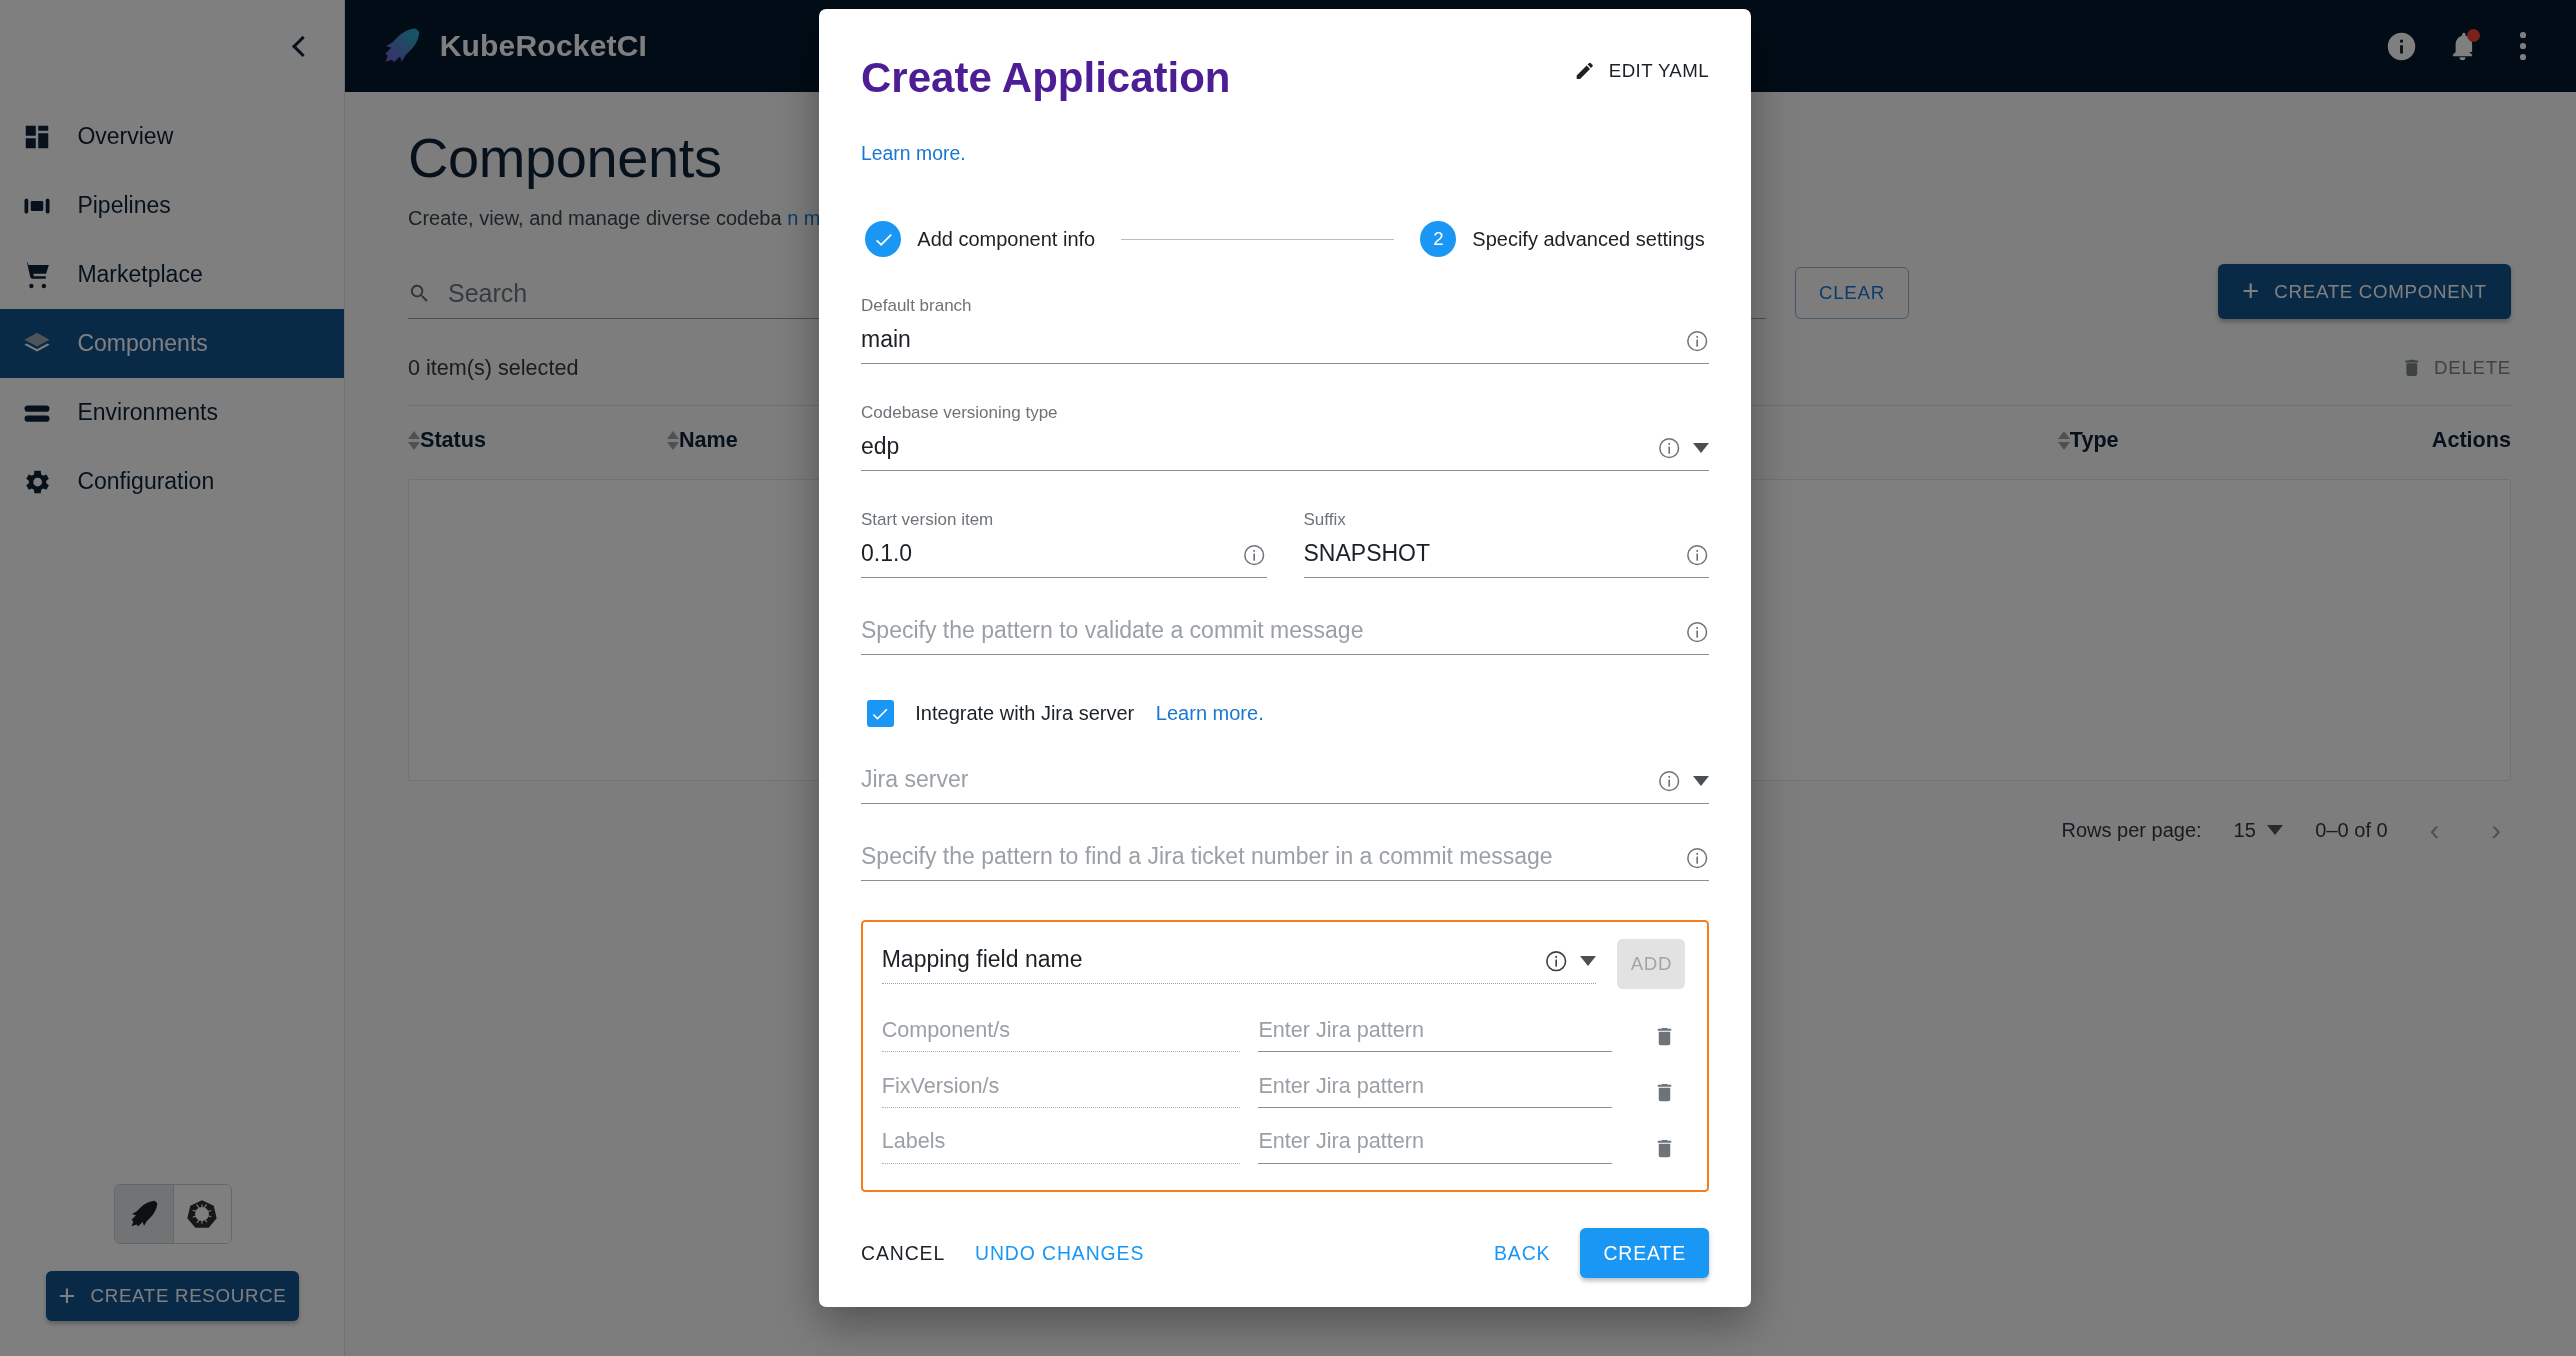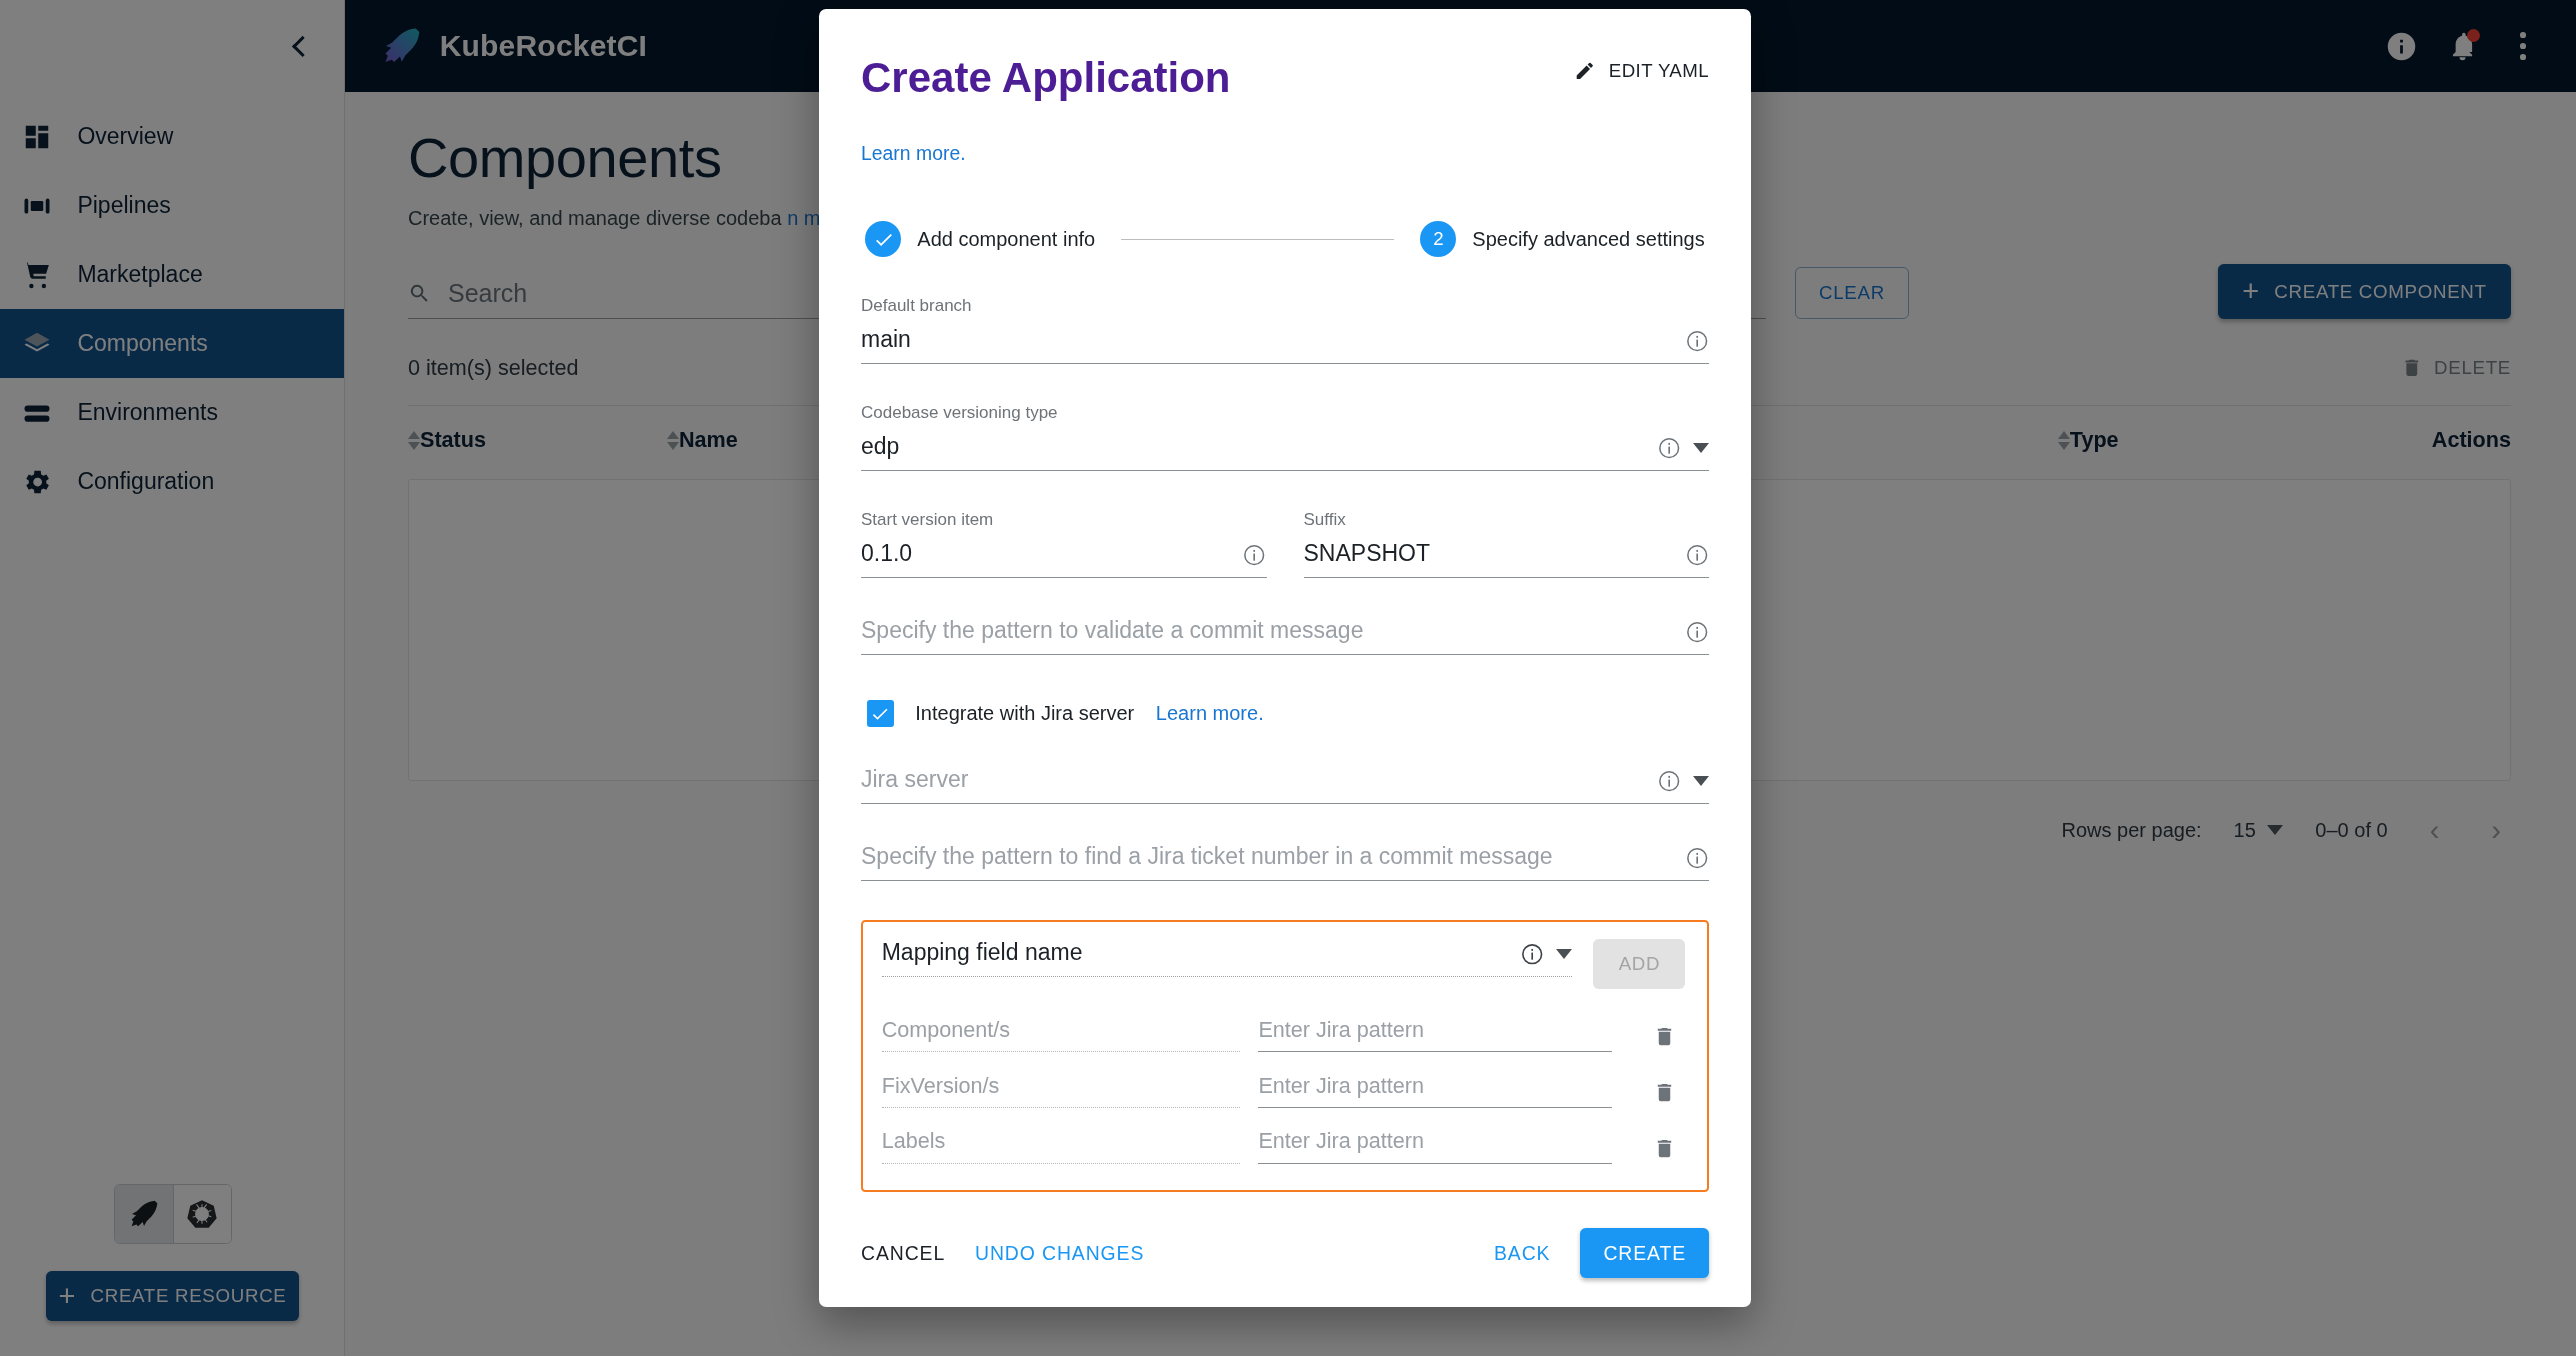--- a/index.html
+++ b/index.html
@@ -180,28 +180,28 @@
     display: flex; align-items: center; justify-content: center; cursor: pointer;
   }
   .cbox svg { width: 20px; height: 20px; fill: #fff; }
   .check-label { font-size: 20px; color: #1b2126; }
   .learn-inline { font-size: 20px; color: #1976d2; text-decoration: none; }
 
   .mapping-box {
     margin-top: 39px; border: 2.9px solid #f57c20; border-radius: 4.3px;
     padding: 17px 21.6px 21.6px 18.7px;
   }
-  .map-head { display: flex; align-items: flex-start; gap: 21.6px; }
+  .map-head { display: flex; align-items: center; gap: 21.6px; }
   .map-head-field {
     flex: 1; display: flex; align-items: flex-end; gap: 11.5px;
     border-bottom: 1.4px dotted #9aa0a6; padding-bottom: 10px;
   }
   .map-head-val { font-size: 23px; color: #1b2126; flex: 1; }
   .btn-add {
-    width: 92px; height: 50px; background: #e2e2e2; color: #a4a4a4;
+    width: 68px; height: 50px; background: #e2e2e2; color: #a4a4a4;
     border-radius: 5.7px; font-size: 18.7px; letter-spacing: 0.7px;
     display: flex; align-items: center; justify-content: center; cursor: not-allowed;
     margin-bottom: 1.4px;
   }
   .map-rows { margin-top: 26px; }
   .map-row { display: flex; align-items: flex-end; gap: 18.7px; padding-bottom: 4.3px; margin-top: 16px; }
   .map-row:first-child { margin-top: 0; }
   .map-name {
     flex: 0 0 358px; font-size: 21.6px; color: #9aa0a6;
     border-bottom: 1.4px dotted #b0b5ba; padding-bottom: 8.6px;

